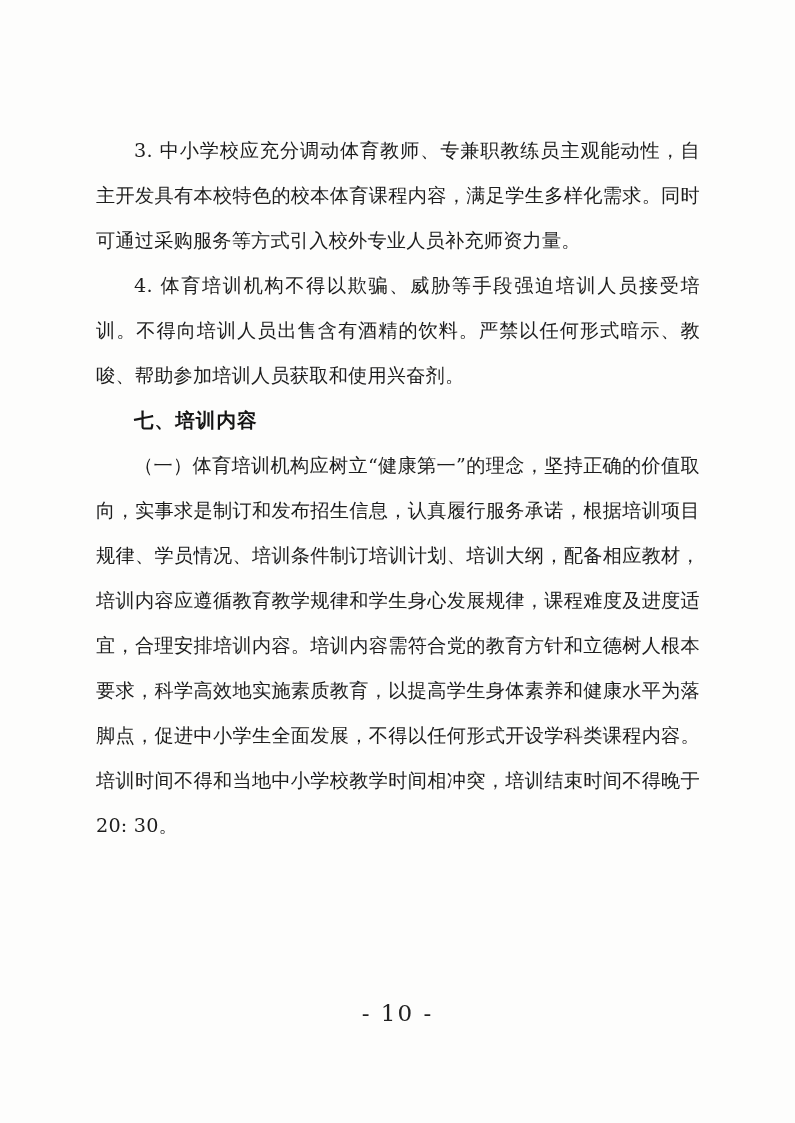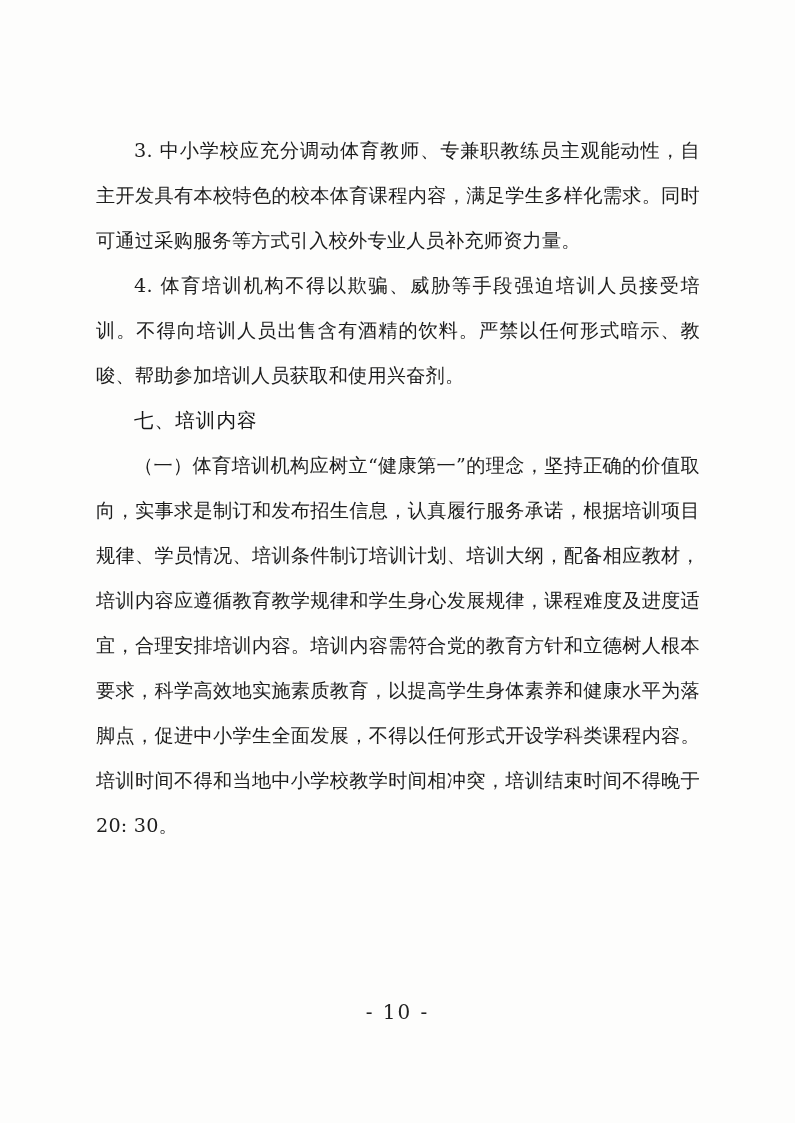--- a/index.html
+++ b/index.html
@@ -31,33 +31,33 @@
     letter-spacing: 0.2px;
     margin: 0 0 0 0;
     color: #1d1d1d;
   }
   .para.indent {
     text-indent: 38px;
   }
   .heading {
     font-size: 19.6px;
     line-height: 45px;
-    font-weight: normal;
+    font-weight: bold;
     text-indent: 38px;
     margin: 0;
     color: #141414;
     letter-spacing: 1px;
   }
   .footer {
     position: absolute;
     left: 0;
     top: 1000px;
     width: 795px;
     text-align: center;
-    font-size: 20px;
+    font-size: 23px;
     color: #222;
     letter-spacing: 2px;
     font-family: "DejaVu Serif", "Liberation Serif", serif;
   }
 </style>
 </head>
 <body>
 
 <div class="page">
 

